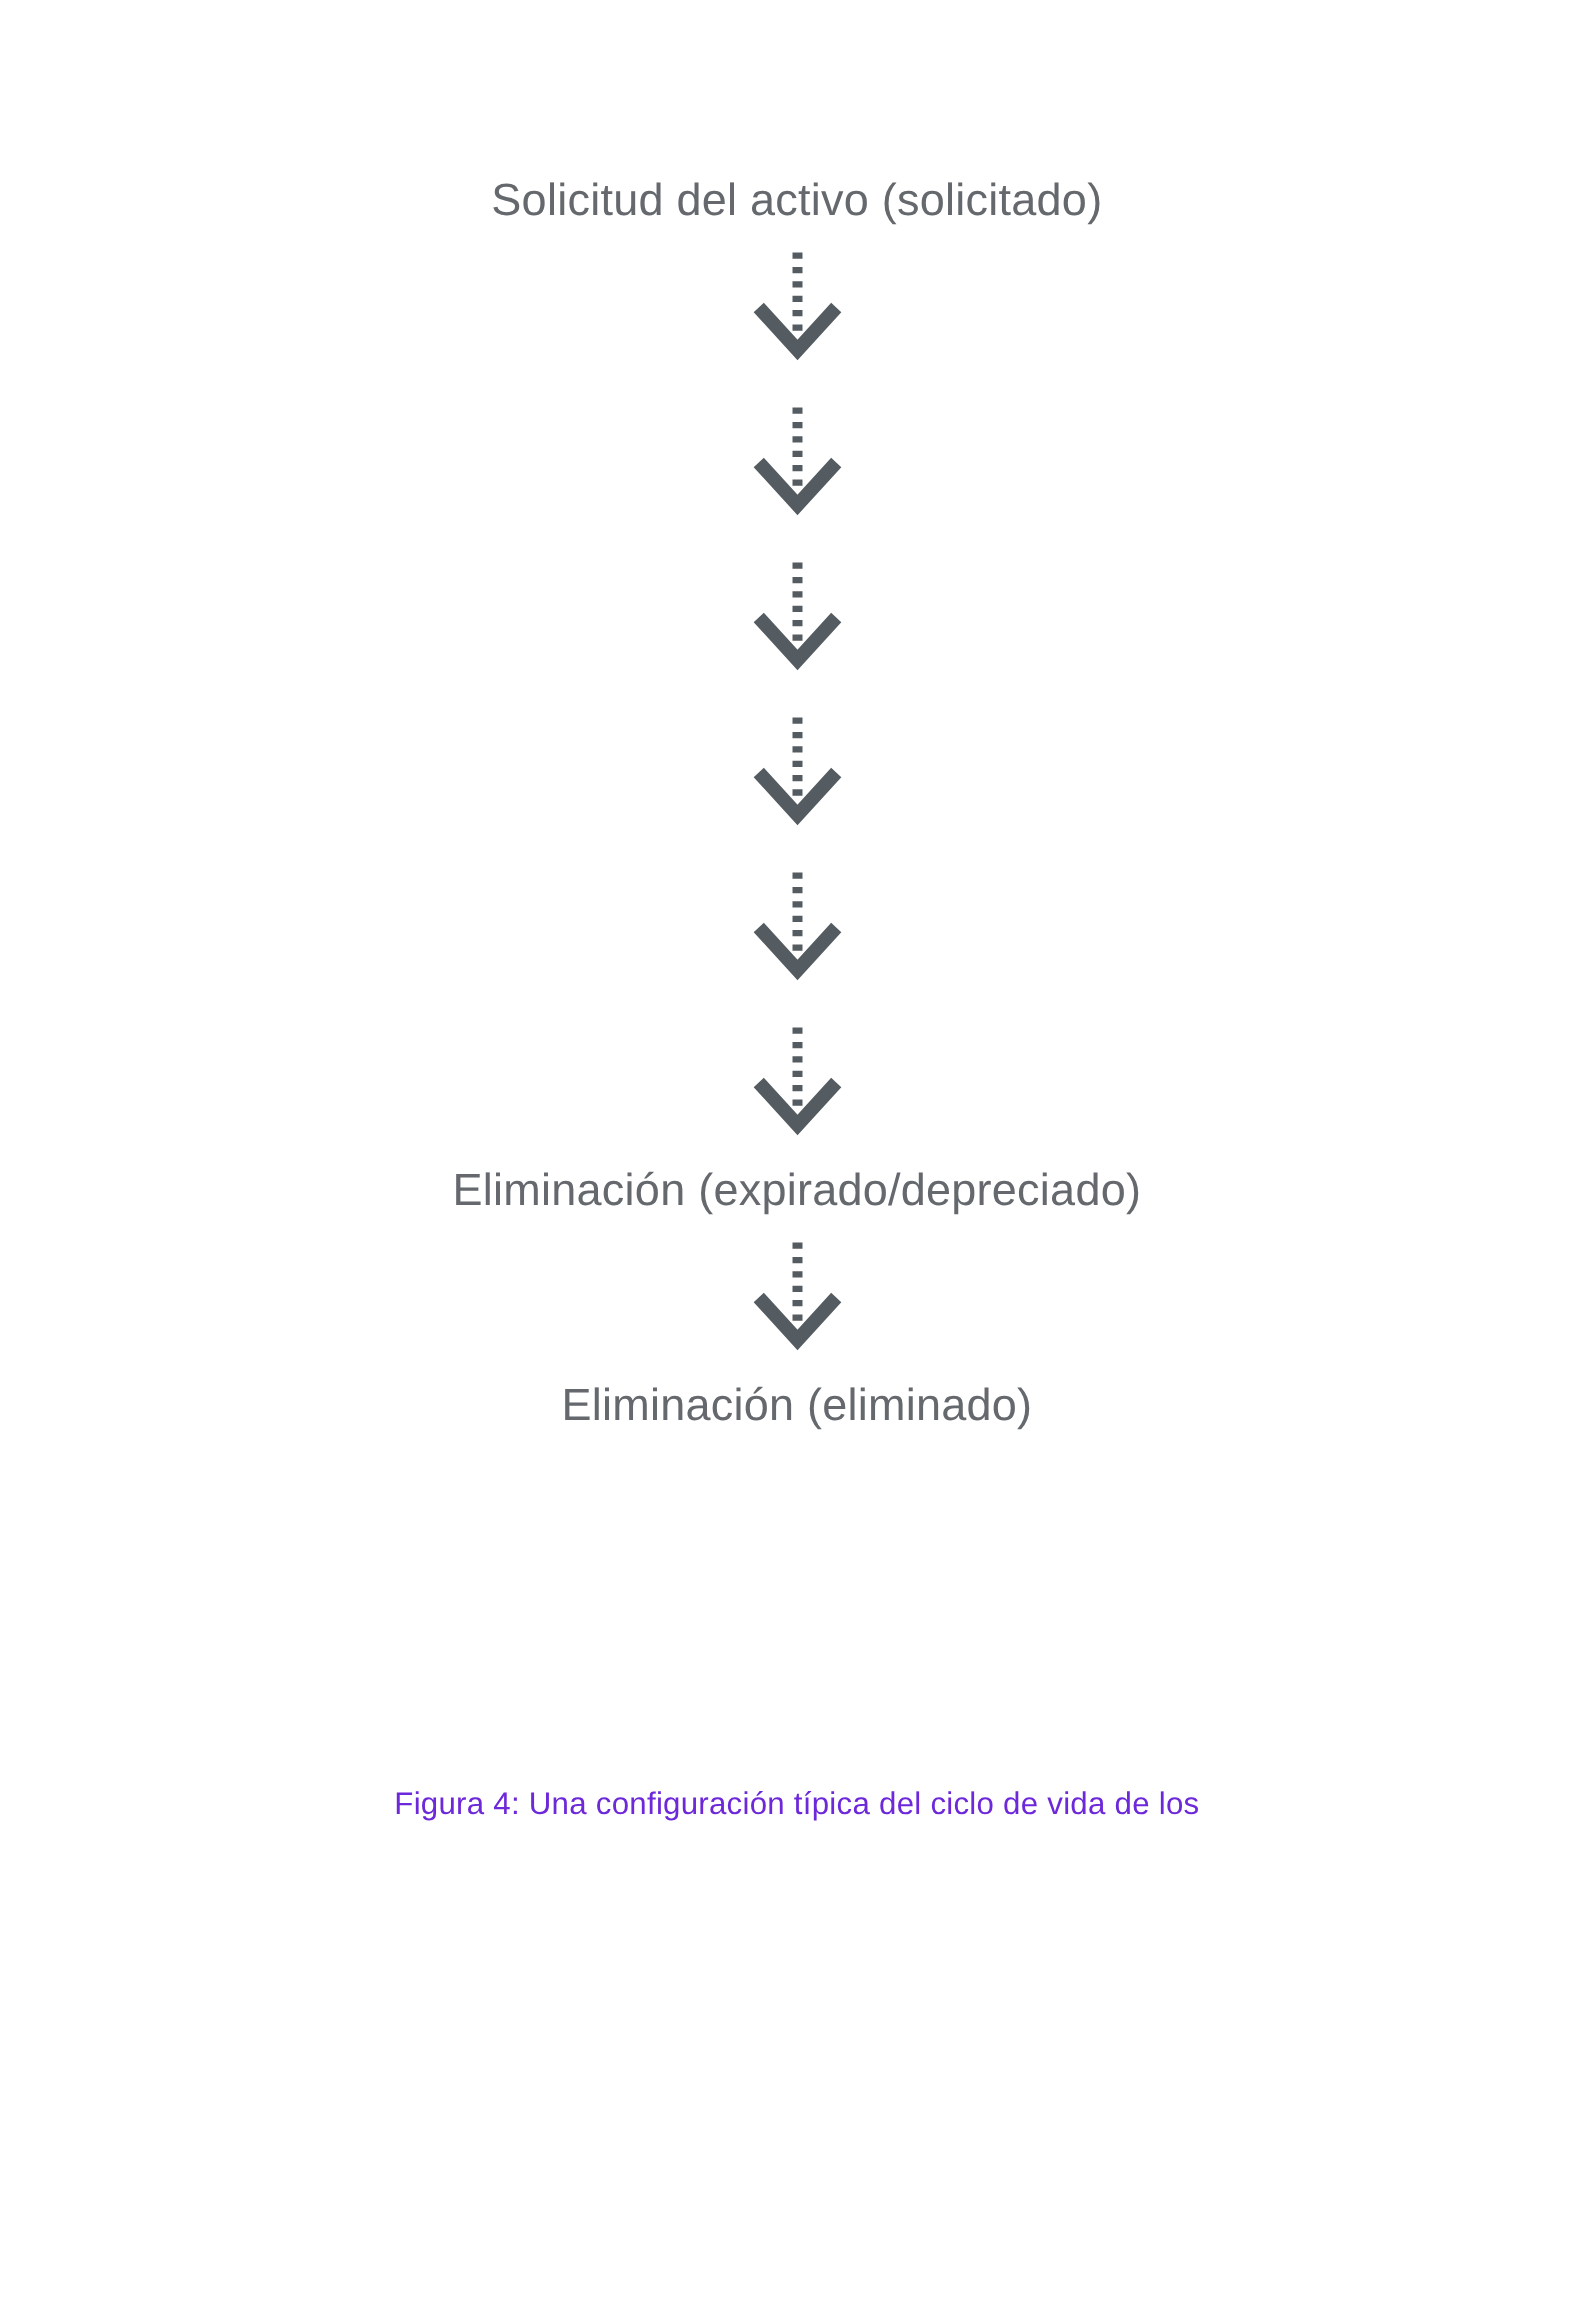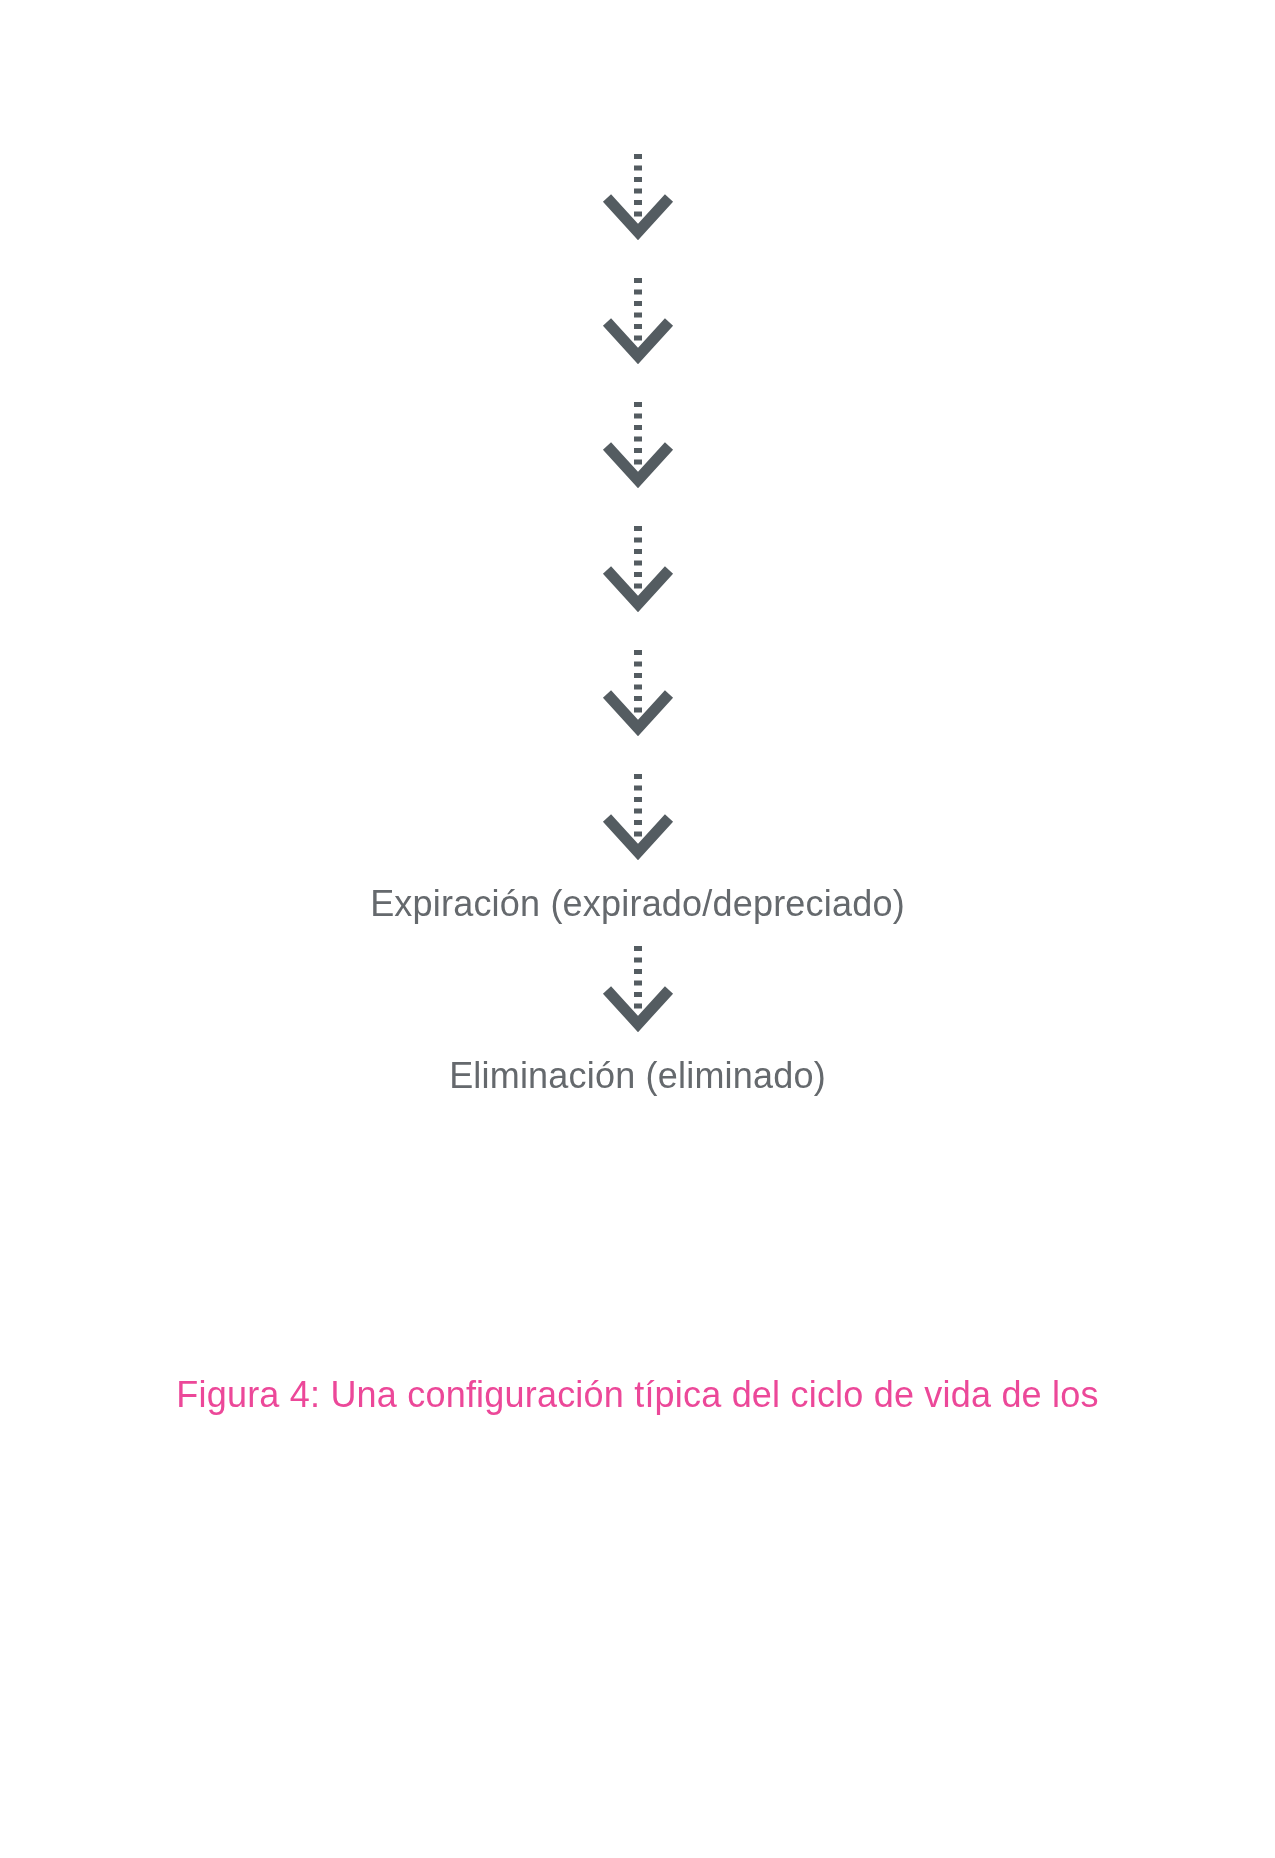--- a/index.html
+++ b/index.html
@@ -33,32 +33,33 @@
   }
   .flow-arrow {
     margin: 16px 0;
     height: 92px;
     display: flex;
     align-items: flex-start;
     justify-content: center;
   }
   .caption {
     margin-top: 272px;
-    font-size: 36px;
+    font-size: 25px;
     line-height: 46px;
     letter-spacing: 0.2px;
-    color: #ec4899;
+    color: #6d28d9;
     text-align: center;
   }
 </style>
 </head>
 <body>
 
 <div class="page">
 
+  <div class="stage-label">Solicitud del activo (solicitado)</div>
 
   <div class="flow-arrow">
     <svg width="72" height="92" viewBox="0 0 72 92">
       <line x1="36" y1="2" x2="36" y2="68" stroke="#545c61" stroke-width="8" stroke-dasharray="5 6.5"></line>
       <path d="M5 46 L36 80 L67 46" fill="none" stroke="#545c61" stroke-width="11"></path>
     </svg>
   </div>
 
 
   <div class="flow-arrow">
@@ -93,21 +94,21 @@
   </div>
 
 
   <div class="flow-arrow">
     <svg width="72" height="92" viewBox="0 0 72 92">
       <line x1="36" y1="2" x2="36" y2="68" stroke="#545c61" stroke-width="8" stroke-dasharray="5 6.5"></line>
       <path d="M5 46 L36 80 L67 46" fill="none" stroke="#545c61" stroke-width="11"></path>
     </svg>
   </div>
 
-  <div class="stage-label">Expiración (expirado/depreciado)</div>
+  <div class="stage-label">Eliminación (expirado/depreciado)</div>
 
   <div class="flow-arrow">
     <svg width="72" height="92" viewBox="0 0 72 92">
       <line x1="36" y1="2" x2="36" y2="68" stroke="#545c61" stroke-width="8" stroke-dasharray="5 6.5"></line>
       <path d="M5 46 L36 80 L67 46" fill="none" stroke="#545c61" stroke-width="11"></path>
     </svg>
   </div>
 
   <div class="stage-label">Eliminación (eliminado)</div>
 

